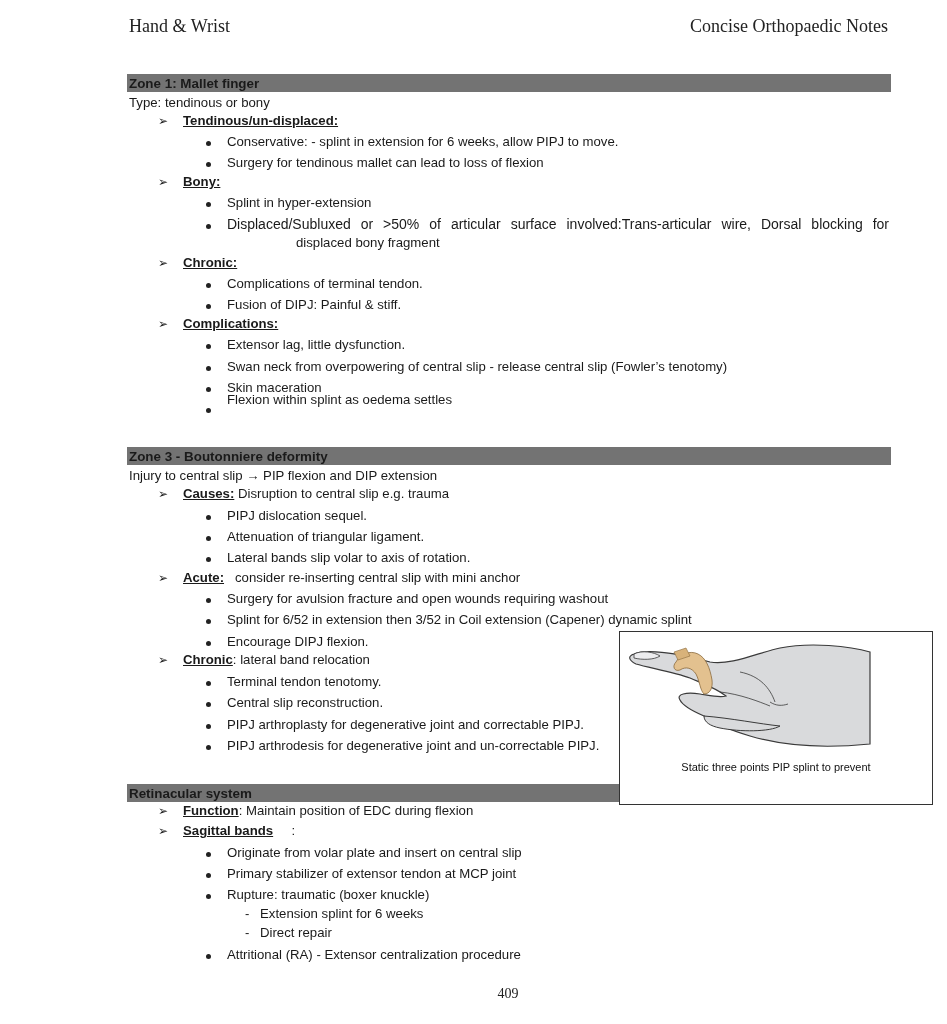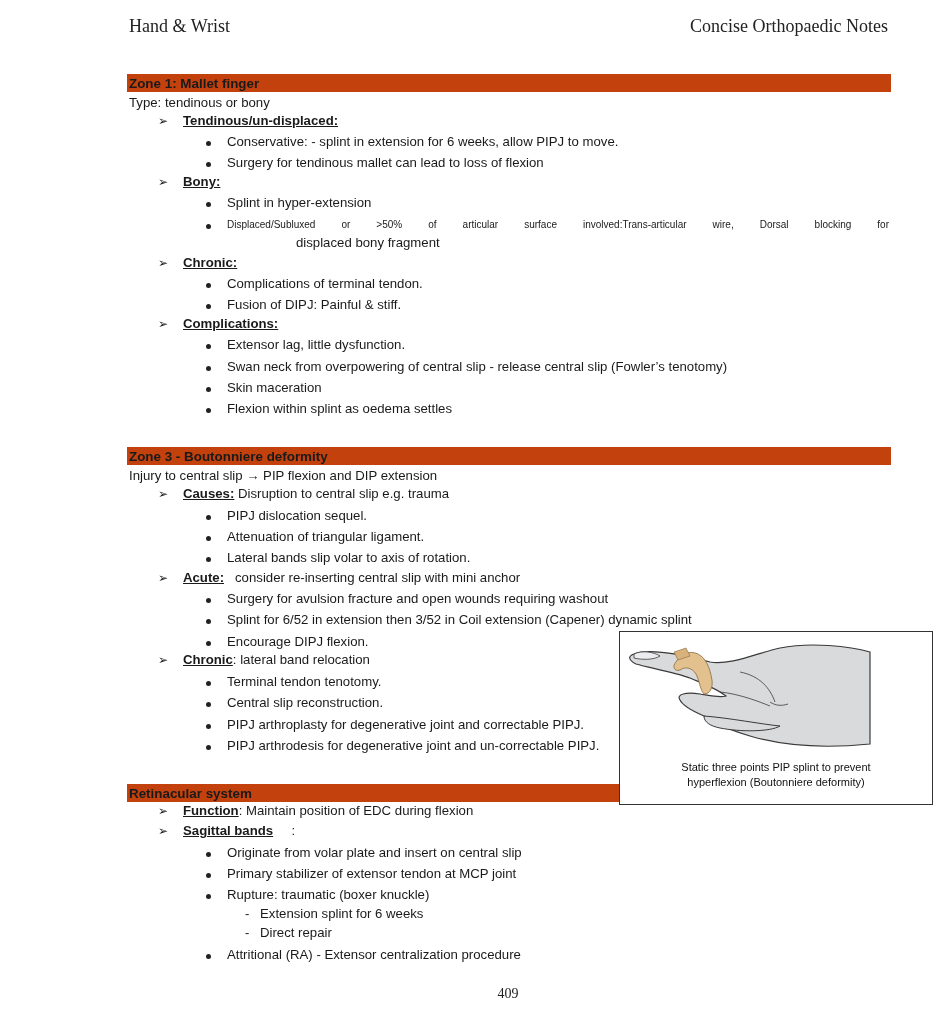--- a/index.html
+++ b/index.html
@@ -4,27 +4,27 @@
 <style>
   html, body { margin: 0; padding: 0; background: #ffffff; }
   body { width: 947px; height: 1024px; position: relative; overflow: hidden;
          font-family: "Liberation Sans", sans-serif; color: #1a1a1a; }
   .hdr { position: absolute; top: 16px; font-family: "Liberation Serif", serif; font-size: 18px; color: #222; }
   .hdr-left { left: 129px; text-align: right; }
   .hdr-right { right: 59px; }
   .pagenum { position: absolute; top: 986px; left: 0; width: 1016px; text-align: center;
              font-family: "Liberation Serif", serif; font-size: 14px; color: #222; }
   .line { position: absolute; font-size: 13.2px; white-space: nowrap; line-height: 18px; }
-  .heading { position: absolute; left: 127px; width: 764px; height: 18px; background: #c2410c;
+  .heading { position: absolute; left: 127px; width: 764px; height: 18px; background: #737373;
              font-weight: bold; font-size: 13.4px; line-height: 19px; padding-left: 2px; box-sizing: border-box; }
   .arrow { position: absolute; font-size: 12px; line-height: 18px; }
   .dot { position: absolute; width: 5px; height: 5px; border-radius: 50%; background: #222; }
   .dash { position: absolute; font-size: 13px; line-height: 18px; }
   b { font-weight: bold; text-decoration: underline; }
-  .justify { position: absolute; left: 227px; width: 662px; font-size: 10px; line-height: 19px;
+  .justify { position: absolute; left: 227px; width: 662px; font-size: 14px; line-height: 19px;
              text-align: justify; text-align-last: justify; white-space: nowrap; }
   .figure { position: absolute; left: 619px; top: 631px; width: 314px; height: 174px;
             border: 1px solid #333; box-sizing: border-box; background: #fff; }
   .figure svg { position: absolute; left: 0; top: 0; }
   .caption { position: absolute; left: 0; width: 100%; top: 128px; text-align: center;
              font-size: 11px; line-height: 15px; color: #111; }
 </style>
 </head>
 <body>
 
@@ -58,21 +58,21 @@
 
 <span class="arrow" style="left:158px;top:315px">➢</span>
 <div class="line" style="left:183px;top:315px"><b>Complications:</b></div>
 <span class="dot" style="left:206px;top:344px"></span>
 <div class="line" style="left:227px;top:336px">Extensor lag, little dysfunction.</div>
 <span class="dot" style="left:206px;top:366px"></span>
 <div class="line" style="left:227px;top:358px">Swan neck from overpowering of central slip - release central slip (Fowler’s tenotomy)</div>
 <span class="dot" style="left:206px;top:387px"></span>
 <div class="line" style="left:227px;top:379px">Skin maceration</div>
 <span class="dot" style="left:206px;top:408px"></span>
-<div class="line" style="left:227px;top:400px">Flexion within splint as oedema settles</div>
+<div class="line" style="left:227px;top:391px">Flexion within splint as oedema settles</div>
 
 <div class="heading" style="top:447px">Zone 3 - Boutonniere deformity</div>
 <div class="line" style="left:129px;top:467px">Injury to central slip → PIP flexion and DIP extension</div>
 
 <span class="arrow" style="left:158px;top:485px">➢</span>
 <div class="line" style="left:183px;top:485px"><b>Causes:</b><span> Disruption to central slip e.g. trauma</span></div>
 <span class="dot" style="left:206px;top:515px"></span>
 <div class="line" style="left:227px;top:507px">PIPJ dislocation sequel.</div>
 <span class="dot" style="left:206px;top:536px"></span>
 <div class="line" style="left:227px;top:528px">Attenuation of triangular ligament.</div>
@@ -110,21 +110,20 @@
 
     <path d="M100 60 C 120 62, 140 70, 150 74" fill="none" stroke="#3a3a3a" stroke-width="0.8"></path>
     <path d="M120 40 C 140 44, 150 56, 155 70" fill="none" stroke="#3a3a3a" stroke-width="0.8"></path>
     <path d="M150 70 C 156 74, 162 74, 168 72" fill="none" stroke="#3a3a3a" stroke-width="0.8"></path>
 
     <path d="M56 30 C 60 22, 70 18, 78 22 C 86 26, 90 36, 92 48 C 93 56, 90 62, 84 62 C 80 58, 80 50, 76 42 C 72 36, 66 34, 60 38 C 54 40, 52 34, 56 30 Z" fill="#e3c18f" stroke="#8a6a3c" stroke-width="0.8"></path>
     <path d="M54 20 L 66 16 L 70 24 L 58 28 Z" fill="#d8b27a" stroke="#8a6a3c" stroke-width="0.6"></path>
   </svg>
   <div class="caption">
     <div>Static three points PIP splint to prevent</div>
-    <div>hyperflexion (Boutonniere deformity)</div>
   </div>
 </div>
 
 <div class="heading" style="top:784px;width:492px">Retinacular system</div>
 
 <span class="arrow" style="left:158px;top:802px">➢</span>
 <div class="line" style="left:183px;top:802px"><b>Function</b><span>: Maintain position of EDC during flexion</span></div>
 <span class="arrow" style="left:158px;top:822px">➢</span>
 <div class="line" style="left:183px;top:822px;white-space:pre"><b>Sagittal bands</b><span>     :</span></div>
 

